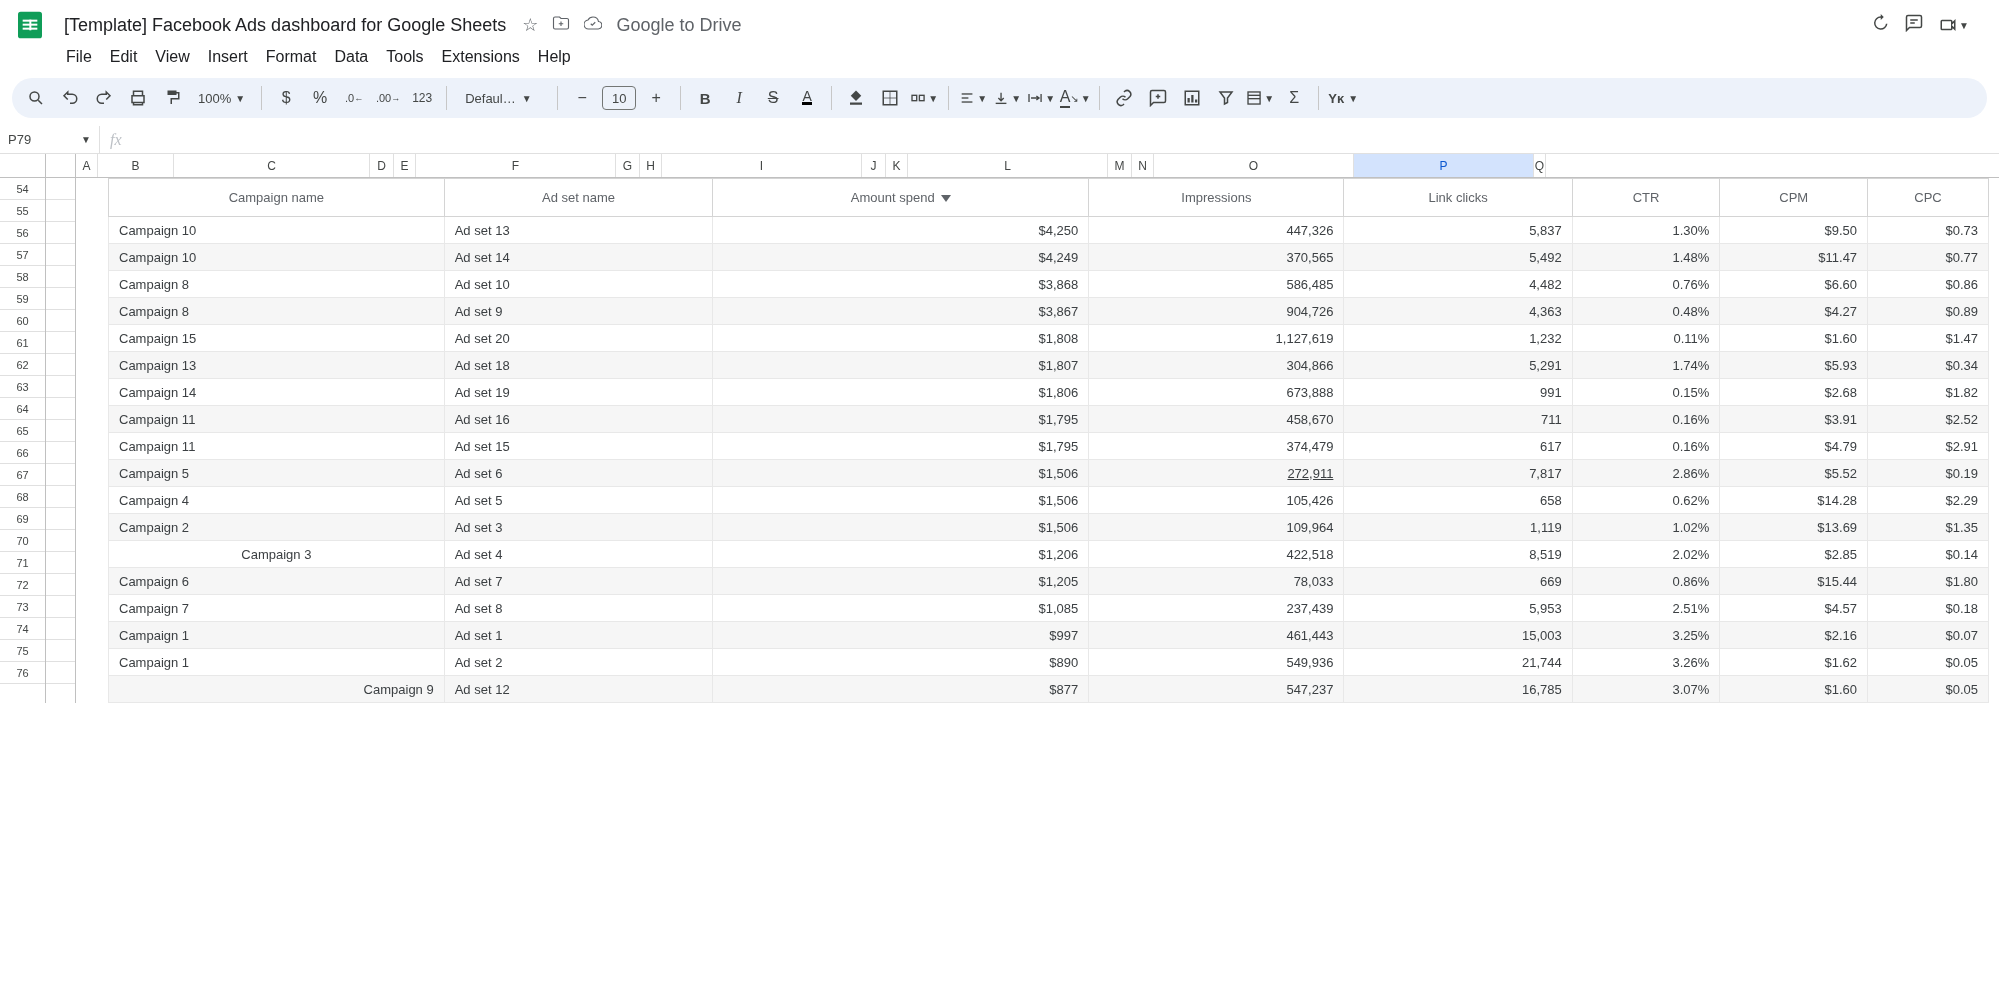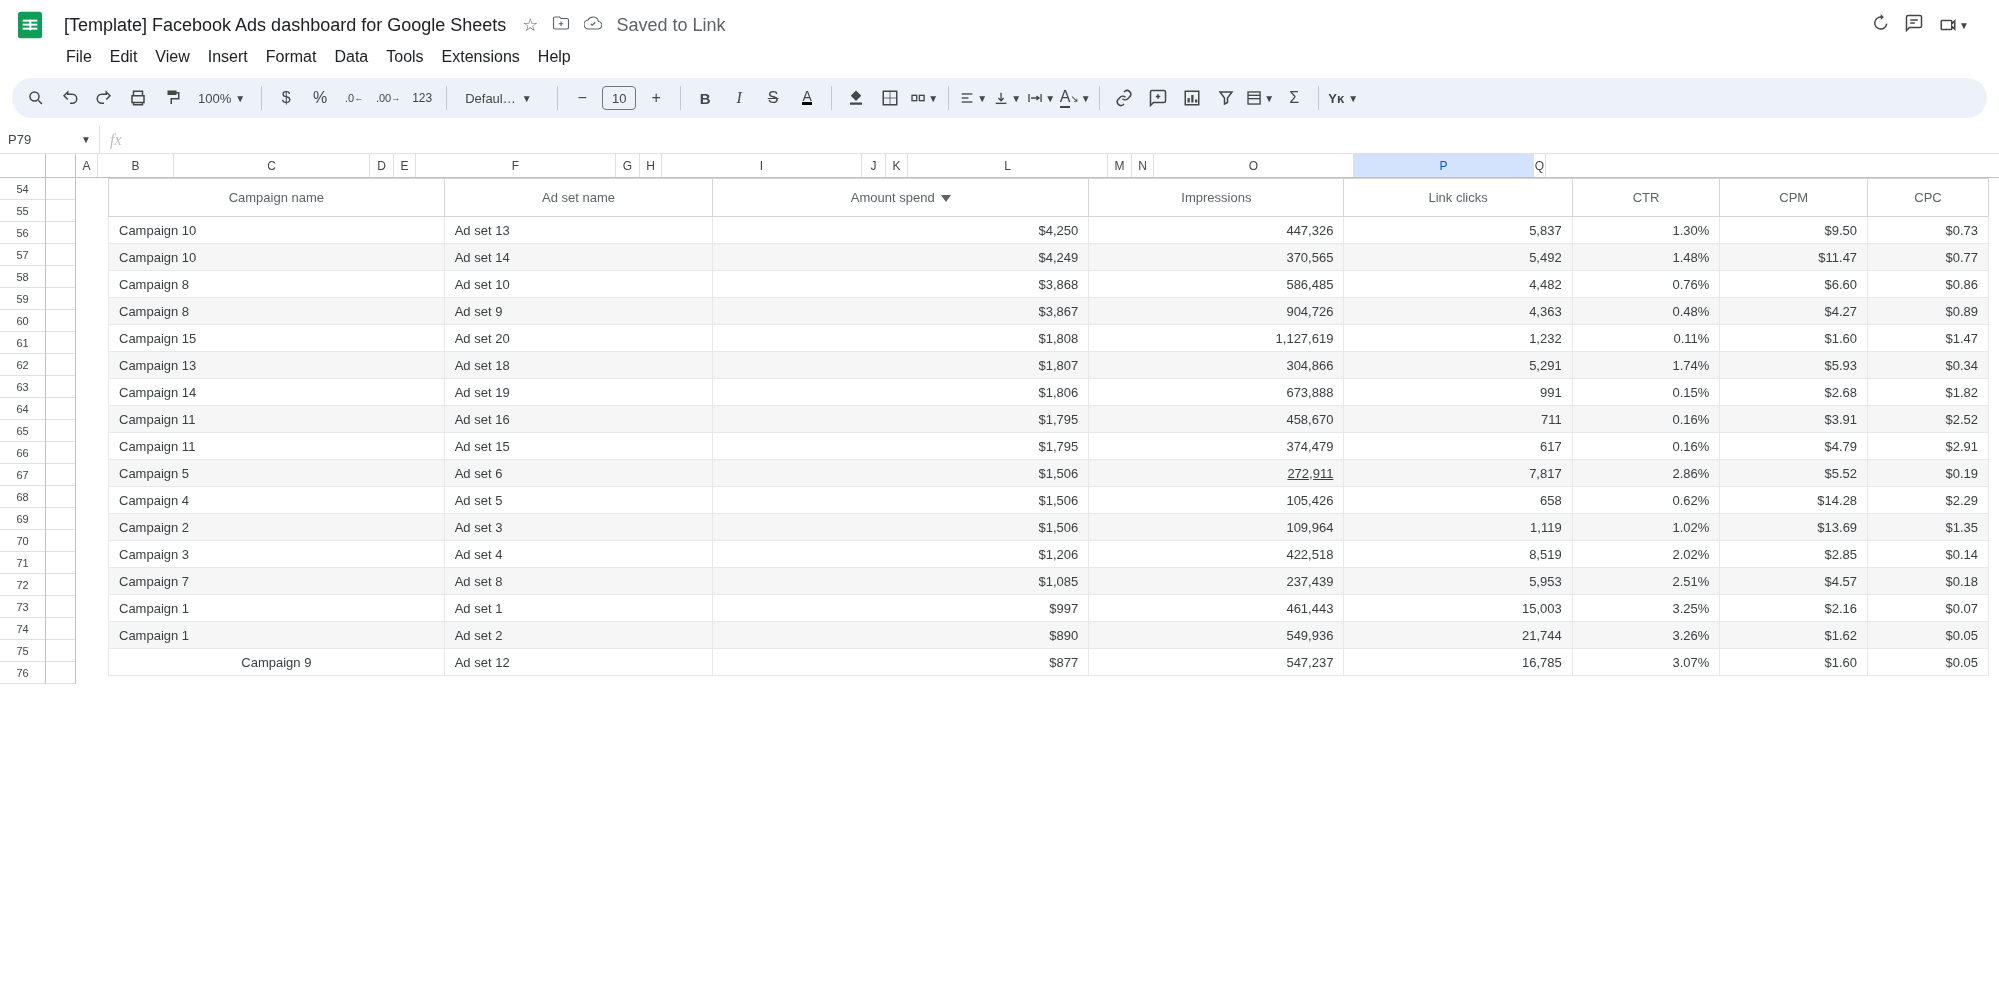--- a/index.html
+++ b/index.html
@@ -71,21 +71,21 @@
   <div class="title-icons">
     <span>☆</span>
     <span><svg viewBox="0 0 24 24">
           <path d="M10 4H4c-1.1 0-2 .9-2 2v12c0 1.1.9 2 2 2h16c1.1 0 2-.9 2-2V8c0-1.1-.9-2-2-2h-8l-2-2z" fill="none" stroke="currentColor" stroke-width="1.5"></path>
           <path d="M12 10v6m-3-3h6" stroke="currentColor" stroke-width="1.5"></path>
         </svg></span>
     <span><svg viewBox="0 0 24 24">
           <path d="M19.35 10.04A7.49 7.49 0 0 0 12 4a7.5 7.5 0 0 0-6.65 4.04A6 6 0 0 0 6 20h13a5 5 0 0 0 .35-9.96z" fill="none" stroke="currentColor" stroke-width="1.5"></path>
           <path d="M9 13l2 2 4-4" fill="none" stroke="currentColor" stroke-width="1.5"></path>
         </svg></span>
-    <span class="drive-text">Saved to Link</span>
+    <span class="drive-text">Google to Drive</span>
   </div>
   <div class="right-icons">
     <span><svg viewBox="0 0 24 24" width="24" height="24">
           <path d="M13 3a9 9 0 1 0 8.94 10H19.9A7 7 0 1 1 13 5v3l4-4-4-4v3z"></path>
         </svg></span>
     <span><svg viewBox="0 0 24 24" width="24" height="24">
           <path d="M20 2H4a2 2 0 0 0-2 2v18l4-4h14a2 2 0 0 0 2-2V4a2 2 0 0 0-2-2z" fill="none" stroke="currentColor" stroke-width="2"></path>
           <path d="M7 8h10M7 12h6" stroke="currentColor" stroke-width="2"></path>
         </svg></span>
     <span style="display:flex;align-items:center;gap:2px;">
@@ -466,28 +466,38 @@
             <td style="text-align: left;">Campaign 2</td>
             <td style="text-align: left;">Ad set 3</td>
             <td class="num" style="text-align: right;">$1,506</td>
             <td class="num" style="text-align: right;">109,964</td>
             <td class="num" style="text-align: right;">1,119</td>
             <td class="num" style="text-align: right;">1.02%</td>
             <td class="num" style="text-align: right;">$13.69</td>
             <td class="num" style="text-align: right;">$1.35</td>
           </tr>
           <tr>
-            <td style="text-align: left;">Campaign 3</td>
+            <td style="text-align: center;">Campaign 3</td>
             <td style="text-align: left;">Ad set 4</td>
             <td class="num" style="text-align: right;">$1,206</td>
             <td class="num" style="text-align: right;">422,518</td>
             <td class="num" style="text-align: right;">8,519</td>
             <td class="num" style="text-align: right;">2.02%</td>
             <td class="num" style="text-align: right;">$2.85</td>
             <td class="num" style="text-align: right;">$0.14</td>
+          </tr>
+          <tr>
+            <td style="text-align: left;">Campaign 6</td>
+            <td style="text-align: left;">Ad set 7</td>
+            <td class="num" style="text-align: right;">$1,205</td>
+            <td class="num" style="text-align: right;">78,033</td>
+            <td class="num" style="text-align: right;">669</td>
+            <td class="num" style="text-align: right;">0.86%</td>
+            <td class="num" style="text-align: right;">$15.44</td>
+            <td class="num" style="text-align: right;">$1.80</td>
           </tr>
           <tr>
             <td style="text-align: left;">Campaign 7</td>
             <td style="text-align: left;">Ad set 8</td>
             <td class="num" style="text-align: right;">$1,085</td>
             <td class="num" style="text-align: right;">237,439</td>
             <td class="num" style="text-align: right;">5,953</td>
             <td class="num" style="text-align: right;">2.51%</td>
             <td class="num" style="text-align: right;">$4.57</td>
             <td class="num" style="text-align: right;">$0.18</td>
@@ -506,21 +516,21 @@
             <td style="text-align: left;">Campaign 1</td>
             <td style="text-align: left;">Ad set 2</td>
             <td class="num" style="text-align: right;">$890</td>
             <td class="num" style="text-align: right;">549,936</td>
             <td class="num" style="text-align: right;">21,744</td>
             <td class="num" style="text-align: right;">3.26%</td>
             <td class="num" style="text-align: right;">$1.62</td>
             <td class="num" style="text-align: right;">$0.05</td>
           </tr>
           <tr>
-            <td style="text-align: center; margin-top: 45px;">Campaign 9</td>
+            <td style="text-align: right; margin-top: 45px;">Campaign 9</td>
             <td style="text-align: left;">Ad set 12</td>
             <td class="num" style="text-align: right;">$877</td>
             <td class="num" style="text-align: right;">547,237</td>
             <td class="num" style="text-align: right;">16,785</td>
             <td class="num" style="text-align: right;">3.07%</td>
             <td class="num" style="text-align: right;">$1.60</td>
             <td class="num" style="text-align: right;">$0.05</td>
           </tr>
         </tbody>
     </table>

